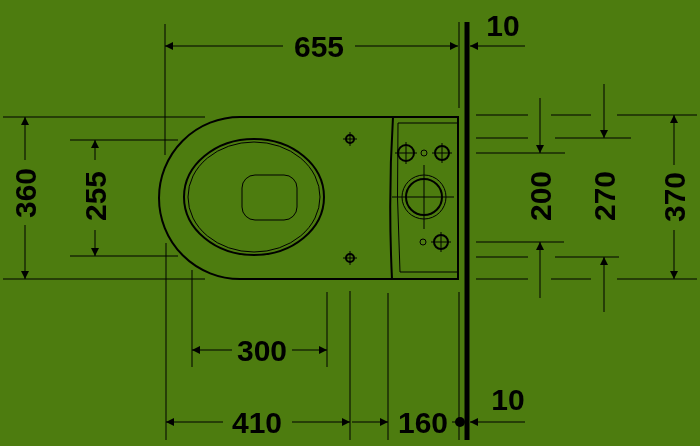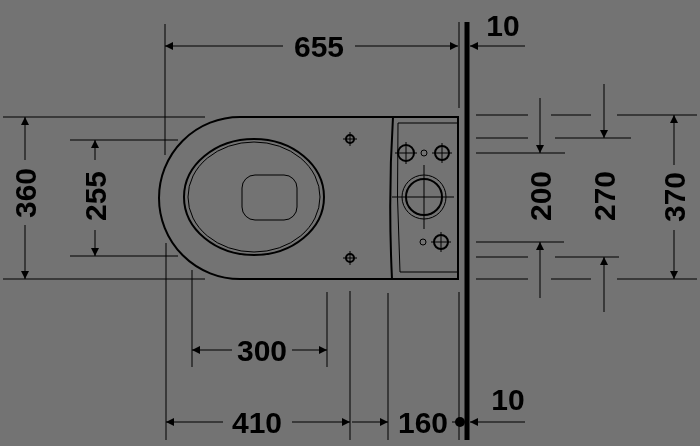--- a/index.html
+++ b/index.html
@@ -1,16 +1,16 @@
 <!DOCTYPE html>
 <html><head>
 <meta charset="utf-8">
 <style>
   html,body{margin:0;padding:0;background:#fff;}
-  .wrap{width:700px;height:446px;position:relative;overflow:hidden;background:#737373;}
+  .wrap{width:700px;height:446px;position:relative;overflow:hidden;background:#4d7c0f;}
   svg{display:block;}
   .dim{font-family:"Liberation Sans",sans-serif;font-weight:bold;font-size:30px;fill:#000;}
   .th{stroke:#000;stroke-width:1;fill:none;}
   .md{stroke:#000;stroke-width:2;fill:none;}
   .wall{stroke:#000;stroke-width:5;fill:none;}
 </style>
 </head>
 <body>
 
 <div class="wrap">

